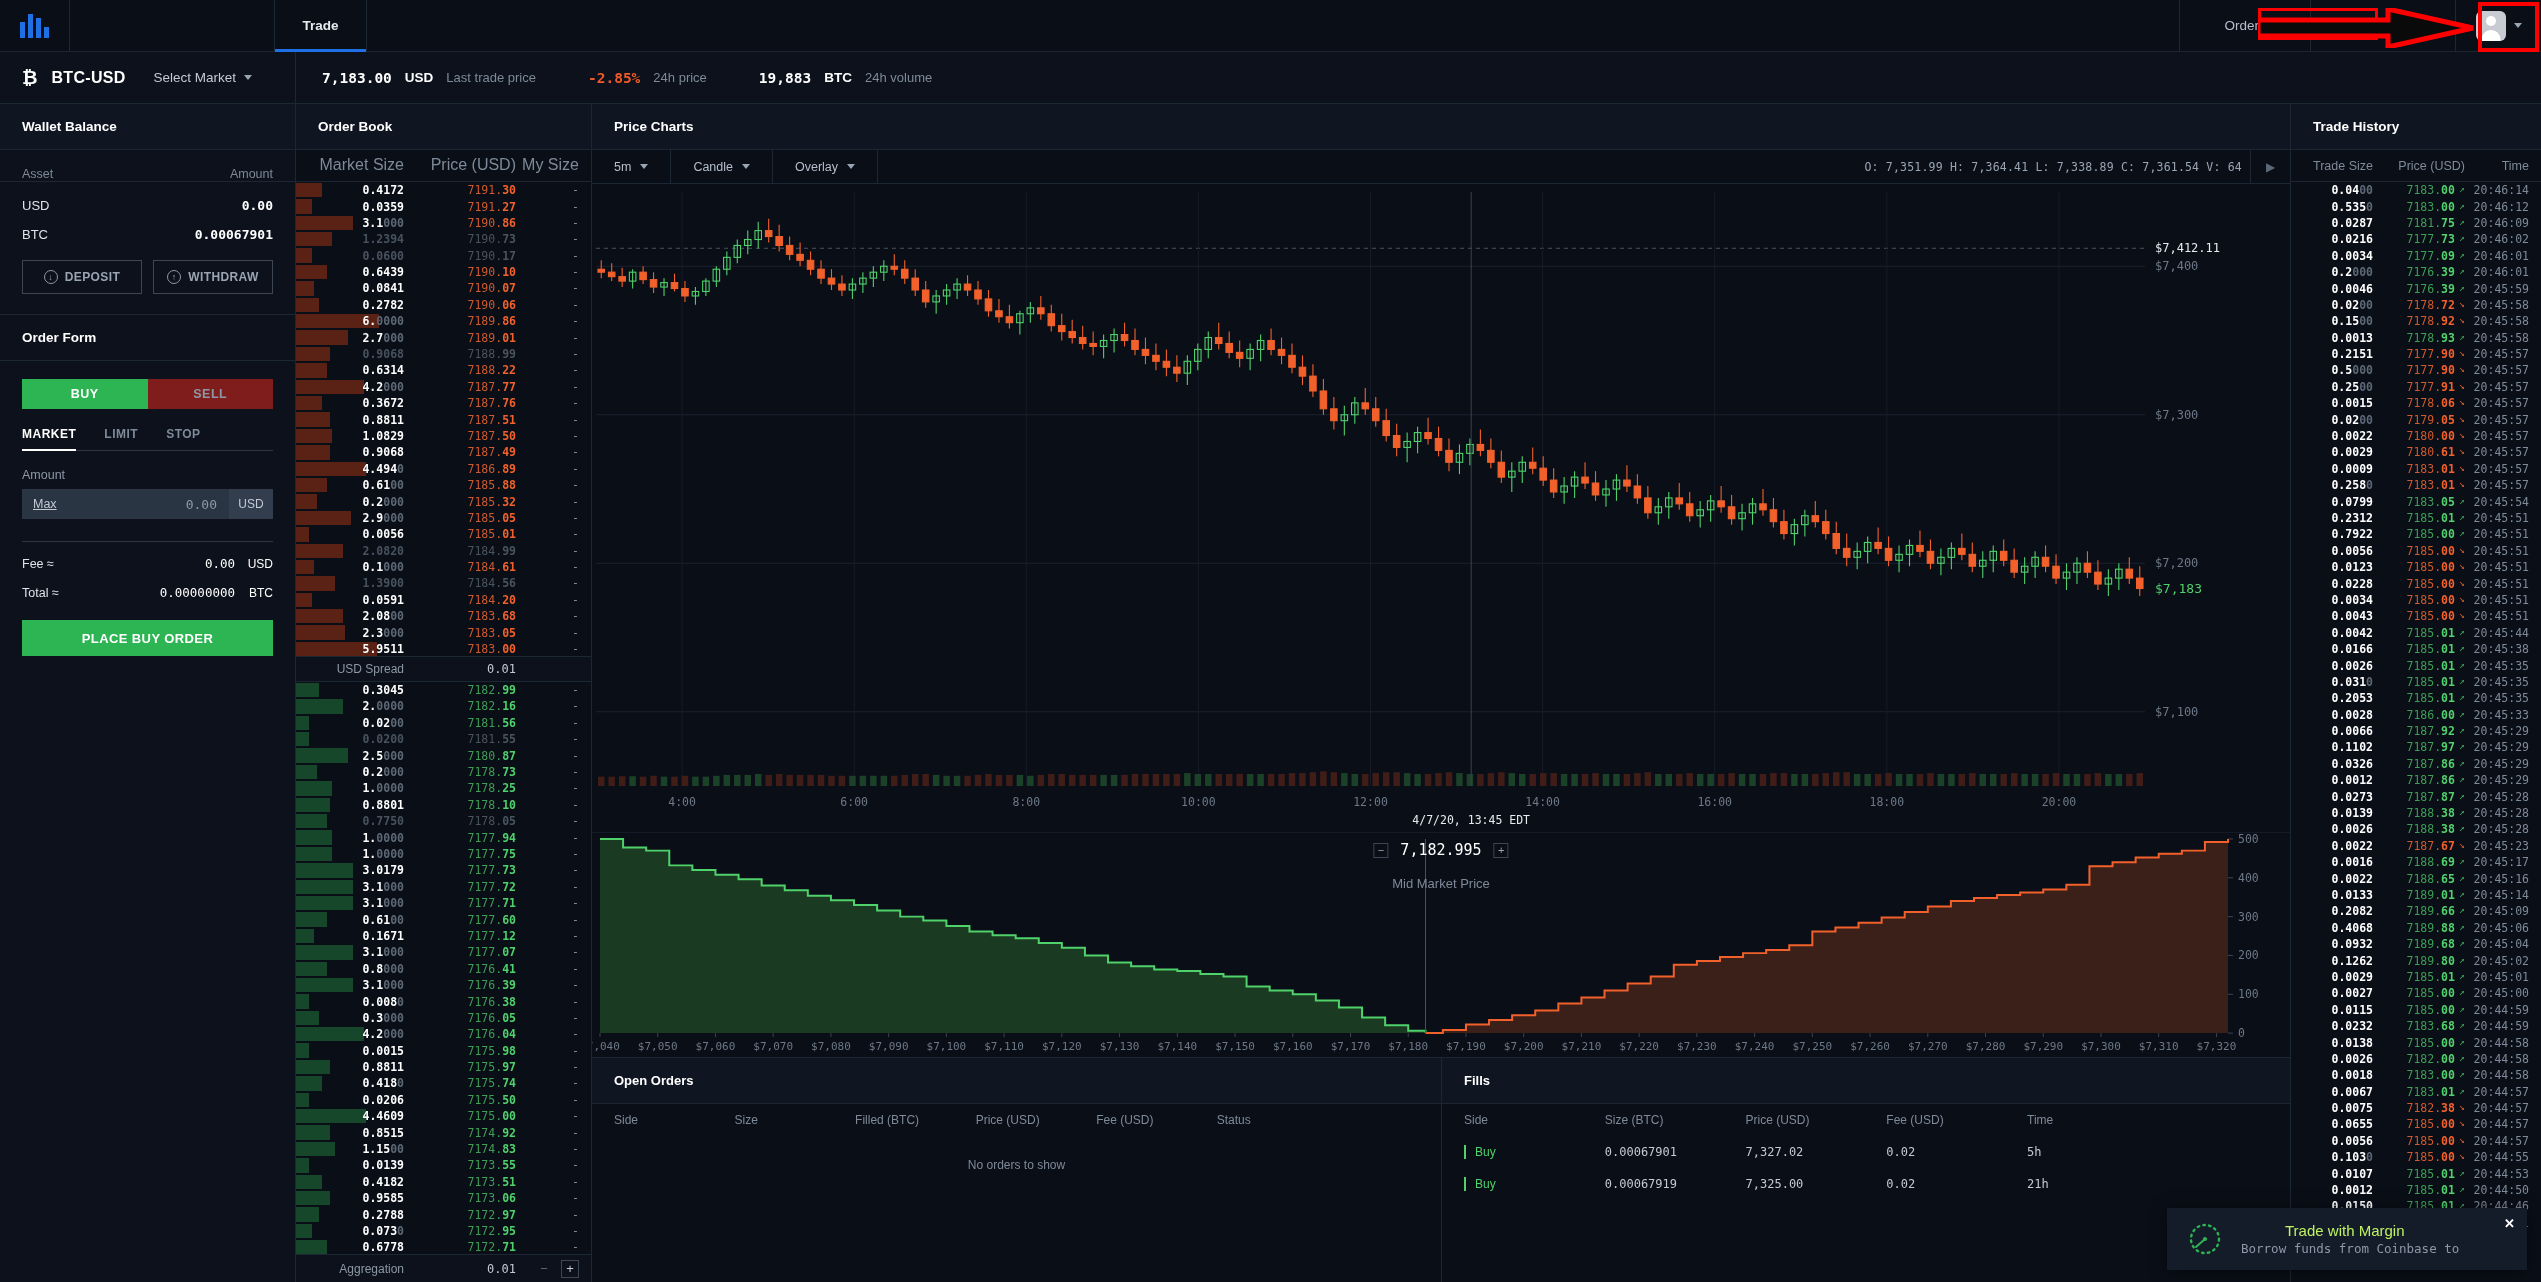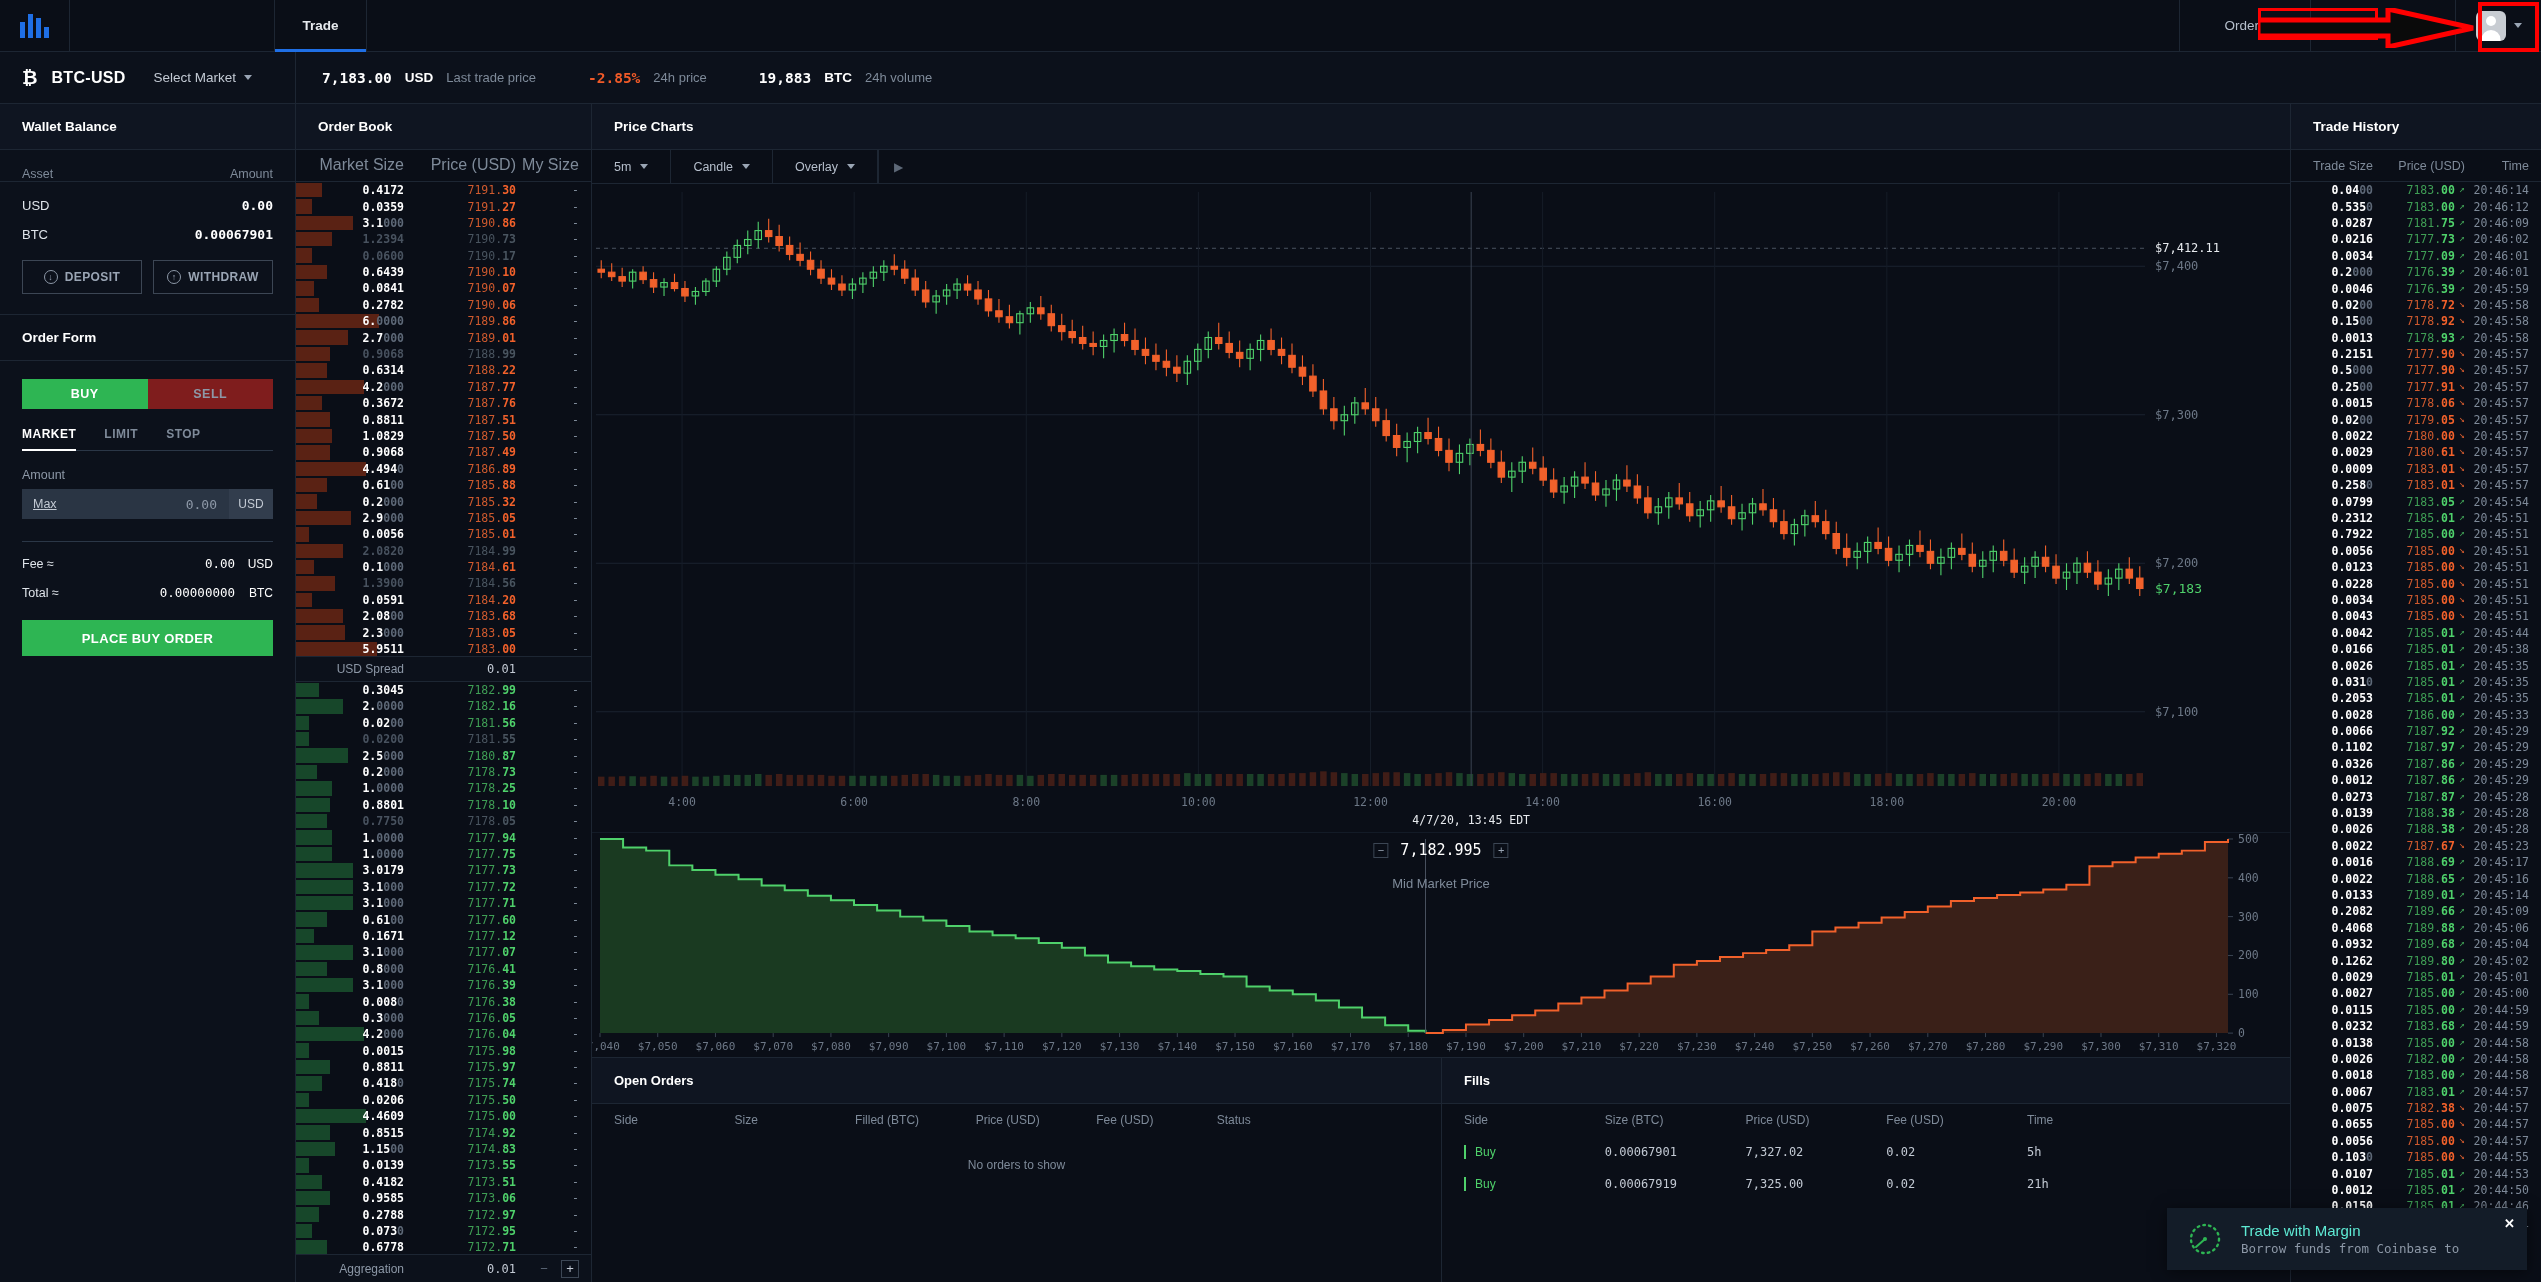--- a/index.html
+++ b/index.html
@@ -206,21 +206,21 @@
   .th-row.up .pr b { color:#4fd16b; }
   .th-row.down .pr { color:#cf5a2e; }
   .th-row.down .pr b { color:#f2612b; }
   .arr { font-size:10px; }
 
   
   .toast {
     position:absolute; right:14px; bottom:12px; width:360px; height:62px; background:#131c28;
     display:flex; align-items:center; gap:16px; padding:0 18px; z-index:50; box-shadow:0 2px 14px rgba(0,0,0,.5);
   }
-  .toast-title { font-size:15px; color:#5eead4; font-weight:normal; }
+  .toast-title { font-size:15px; color:#bef264; font-weight:normal;margin-left:44px; }
   .toast-sub { font-size:12.5px; color:#8d98a7; font-family:"DejaVu Sans Mono", monospace; margin-top:2px;}
   .toast-x { position:absolute; right:12px; top:8px; color:#fff; font-size:13px; font-weight:bold; cursor:pointer;}
   .footer-hint { position:absolute; left:8px; bottom:2px; font-size:10px; color:#2c3644; }
 </style>
 </head>
 <body>
 
 <div class="app">
 
   <div class="topnav">
@@ -769,20 +769,23 @@
           <span>5m</span>
           <span class="caret"></span>
         </div>
         <div class="tb-item">
           <span>Candle</span>
           <span class="caret"></span>
         </div>
         <div class="tb-item">
           <span>Overlay</span>
           <span class="caret"></span>
+        </div>
+        <div class="tb-fill">
+          <span class="ohlc">O: 7,351.99  H: 7,364.41  L: 7,338.89  C: 7,361.54  V:  64</span>
         </div>
         <div class="tb-play">▶</div>
       </div>
 
       <div class="chart-area">
         <svg id="candle-svg" width="100%" height="100%" preserveAspectRatio="none" viewBox="0 0 1698 648">
             <line x1="4" y1="64.26665000000048" x2="1553" y2="64.26665000000048" stroke="#4a5260" stroke-width="1" stroke-dasharray="4 4"></line>
             <text x="1563" y="68.26665000000048" fill="#e7eaee" font-size="12" font-family="DejaVu Sans Mono, monospace">$7,412.11</text>
             <line x1="4" y1="82.25" x2="1553" y2="82.25" stroke="#1b2330" stroke-width="1"></line>
             <text x="1563" y="86.25" fill="#6d7887" font-size="12" font-family="DejaVu Sans Mono, monospace">$7,400</text>

